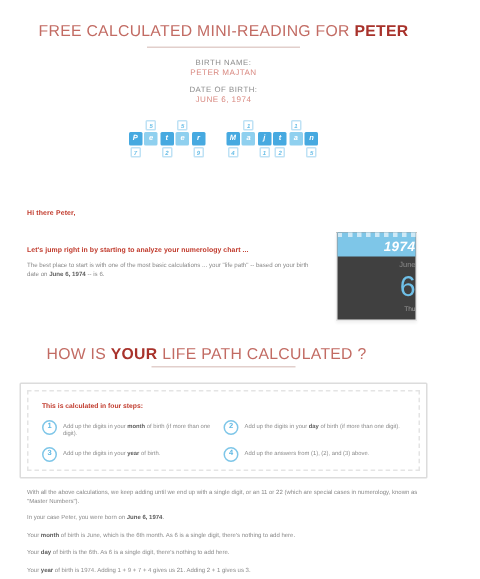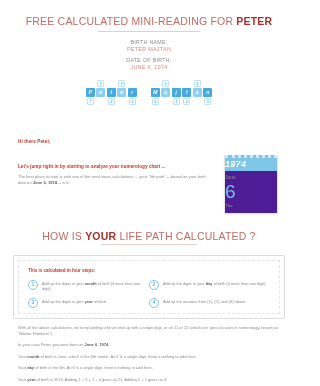--- a/index.html
+++ b/index.html
@@ -54,36 +54,36 @@
   }
   .intro{
     position:absolute;left:18px;top:159px;width:192px;
     font-size:4.1px;line-height:6px;color:#8a8a8a;
   }
   .intro b{color:#5d5d5d;}
 
   
   .cal{
     position:absolute;right:20px;top:140px;width:52px;
-    background:#4c1d95;border:1px solid #e6e6e6;border-top:none;
-    text-align:left;box-shadow:0 1px 2px rgba(0,0,0,.06);
+    background:#404040;border:1px solid #e6e6e6;border-top:none;
+    text-align:right;box-shadow:0 1px 2px rgba(0,0,0,.06);
   }
   .cal-top{
     background:#7ec6e8;color:#ffffff;font-style:italic;font-weight:700;
     font-size:9px;line-height:13px;border-top:3px dotted #cfe9f6;
     letter-spacing:.3px;
   }
   .cal-month{font-size:5px;color:#8a8a8a;margin-top:3px;line-height:7px;}
   .cal-day{font-size:19px;color:#6fc0e8;line-height:21px;font-weight:400;}
   .cal-dow{font-size:4.4px;color:#9a9a9a;line-height:7px;padding-bottom:4px;}
 
   
   .h2{
-    position:absolute;left:0;right:0;top:215px;text-align:center;
-    font-size:10.5px;color:#c26b63;font-weight:400;letter-spacing:.2px;
+    position:absolute;left:0;right:0;top:215px;text-align:left;
+    font-size:10.5px;color:#c26b63;font-weight:400;letter-spacing:.2px;padding-left:31px;
   }
   .h2 b{color:#a8322b;font-weight:700;}
   .h2-rule{
     position:absolute;left:0;right:0;top:229px;margin:0 auto;
     width:96px;height:1px;background:#e2cfcc;
   }
 
   .steps-box{
     position:absolute;left:13px;top:240px;width:272px;height:64px;
     box-sizing:border-box;border:1px solid #dcdcdc;background:#fff;

